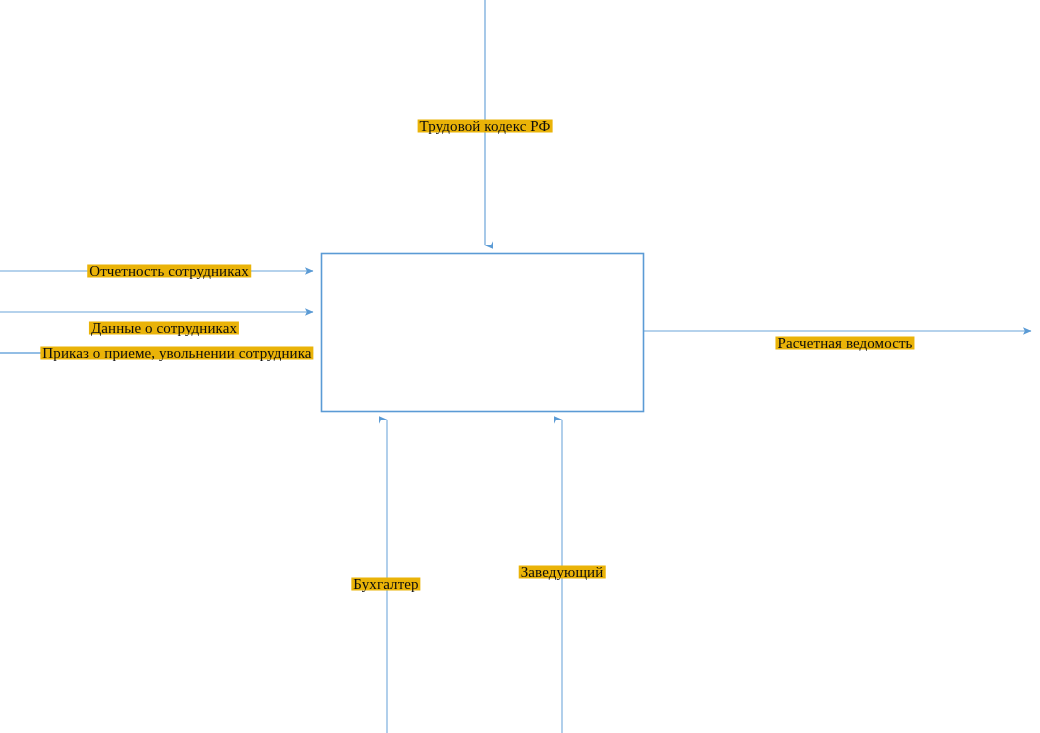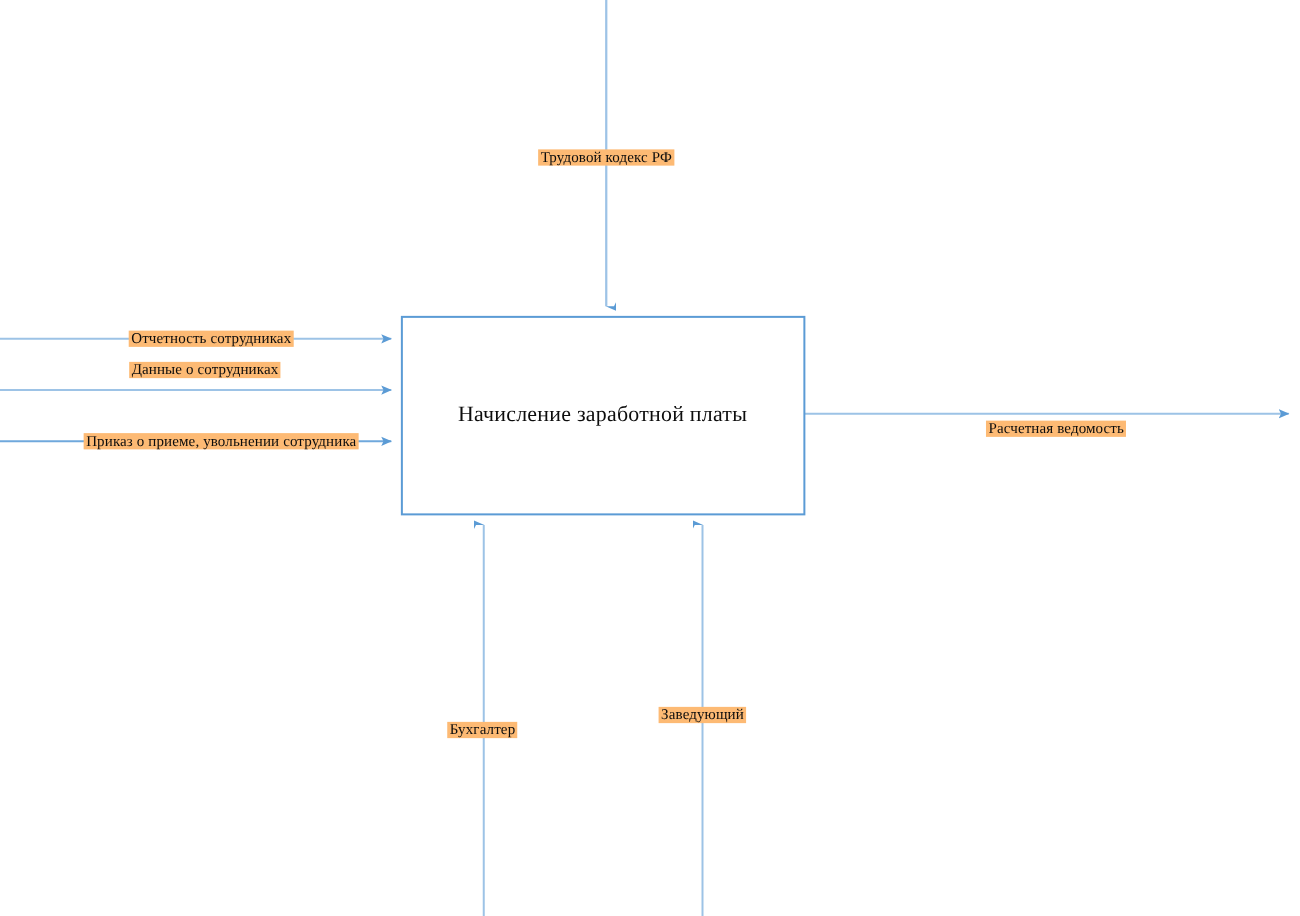--- a/index.html
+++ b/index.html
@@ -21,24 +21,24 @@
   #diagram-svg {
     position: absolute;
     left: 0;
     top: 0;
     width: 1040px;
     height: 733px;
   }
   .flow-label {
     position: absolute;
     font-family: "Liberation Serif", "DejaVu Serif", serif;
-    font-size: 12px;
+    font-size: 15px;
     color: #0d0d0d;
     white-space: nowrap;
-    background: #fdba74;
+    background: #eab308;
     padding: 0 2px;
     line-height: 13px;
     letter-spacing: 0.1px;
   }
   .flow-label.centered {
     transform: translate(-50%, -50%);
   }
   .activity-title {
     position: absolute;
     font-family: "Liberation Serif", "DejaVu Serif", serif;
@@ -88,25 +88,24 @@
       <line x1="562" y1="733" x2="562" y2="420" stroke="#9DC3E6" stroke-width="1.6" marker-end="url(#arrow-up)"></line>
     </g>
 
     <g>
       <line x1="644" y1="331" x2="1031" y2="331" stroke="#9DC3E6" stroke-width="1.6" marker-end="url(#arrow-right)"></line>
     </g>
 
     <rect x="321.5" y="253.5" width="322" height="158" fill="#FFFFFF" stroke="#5B9BD5" stroke-width="1.6"></rect>
   </svg>
 
-  <div class="activity-title" style="left:482px; top:331px;">Начисление заработной платы</div>
 
   <div class="flow-label centered" style="left:169px; top:271px;">Отчетность сотрудниках</div>
 
-  <div class="flow-label centered" style="left:164px; top:296px;text-align:center;">Данные о сотрудниках</div>
+  <div class="flow-label centered" style="left:164px; top:328px;text-align:center;">Данные о сотрудниках</div>
 
   <div class="flow-label centered" style="left:177px; top:353px;">Приказ о приеме, увольнении сотрудника</div>
 
   <div class="flow-label centered" style="left:485px; top:126px;">Трудовой кодекс РФ</div>
 
   <div class="flow-label centered" style="left:845px; top:331px;margin-top:12px;">Расчетная ведомость</div>
 
   <div class="flow-label centered" style="left:386px; top:584px;">Бухгалтер</div>
 
   <div class="flow-label centered" style="left:562px; top:572px;text-align:center;">Заведующий</div>

